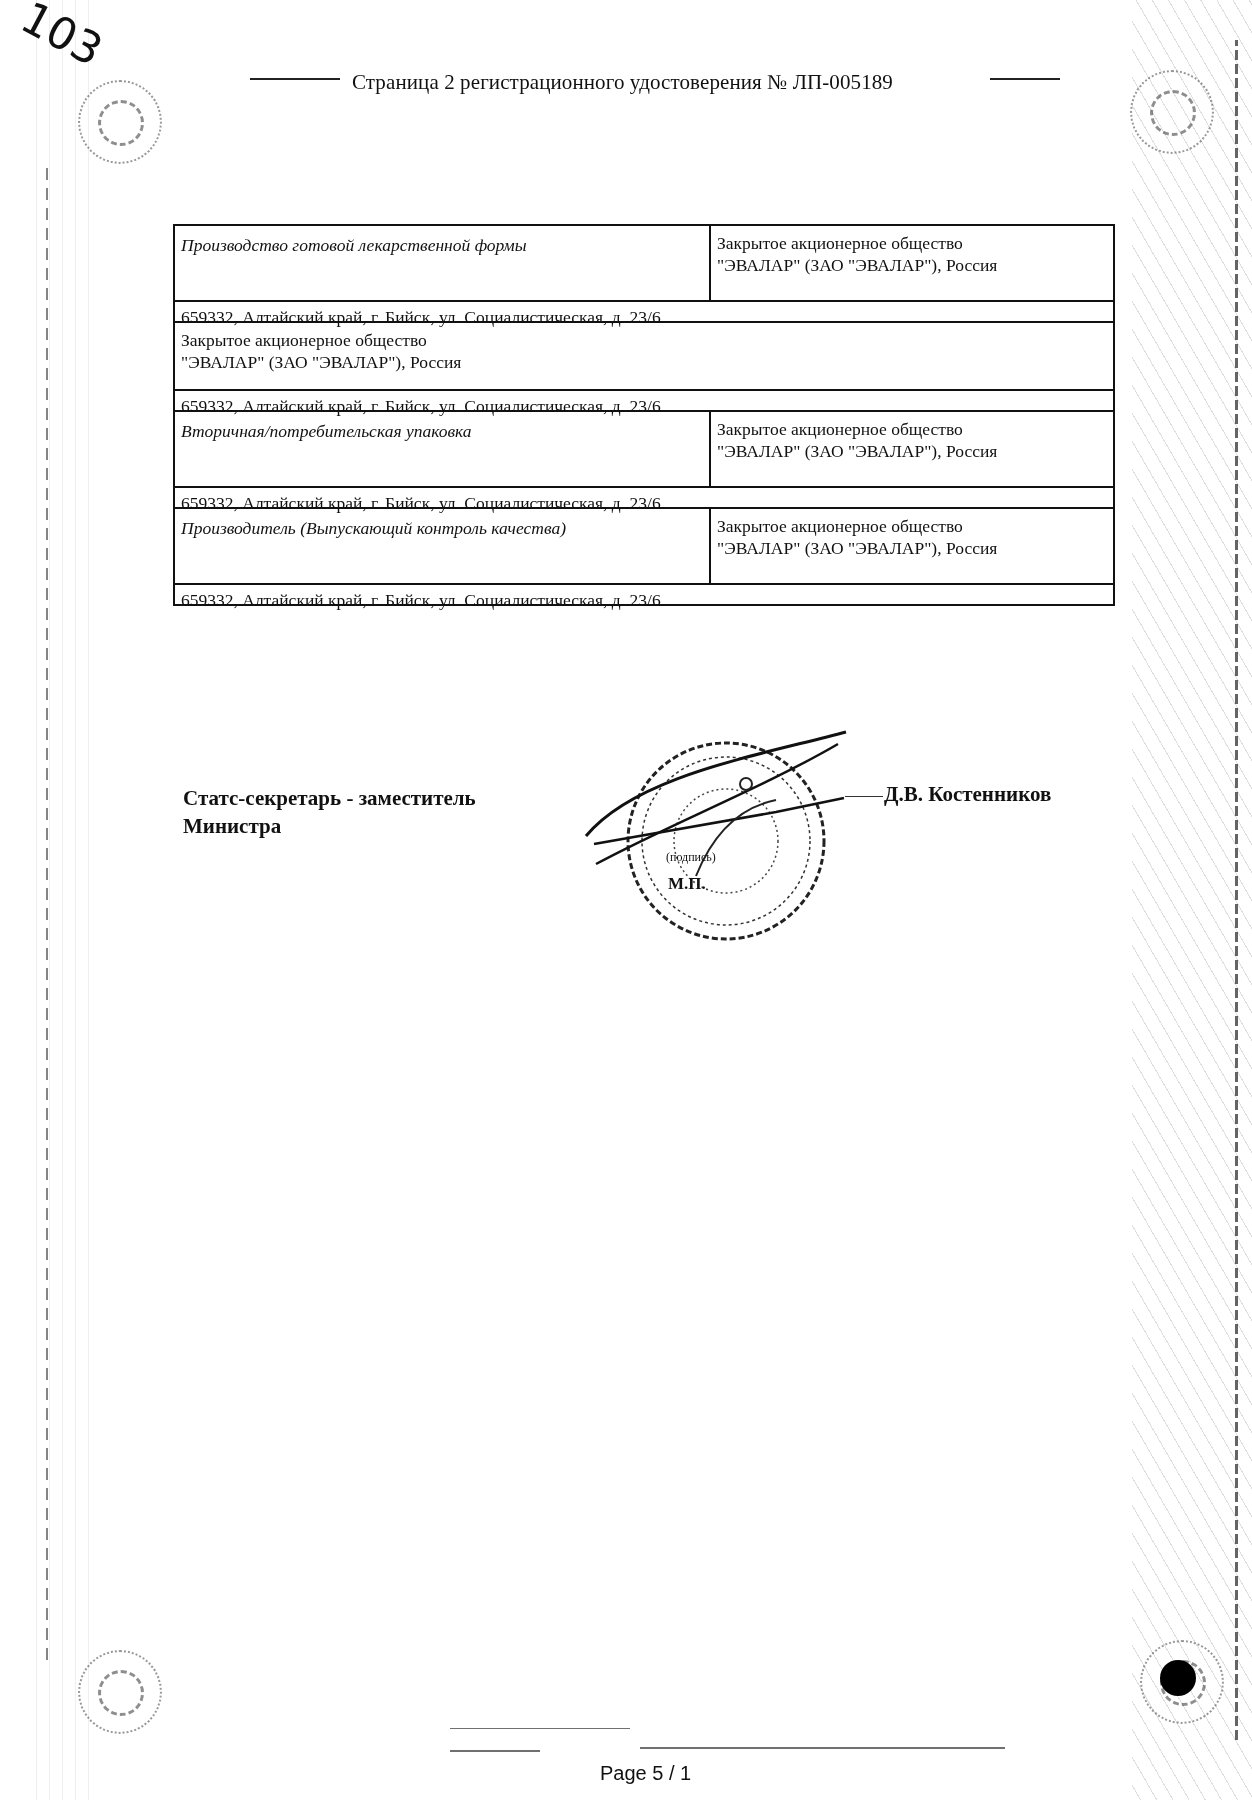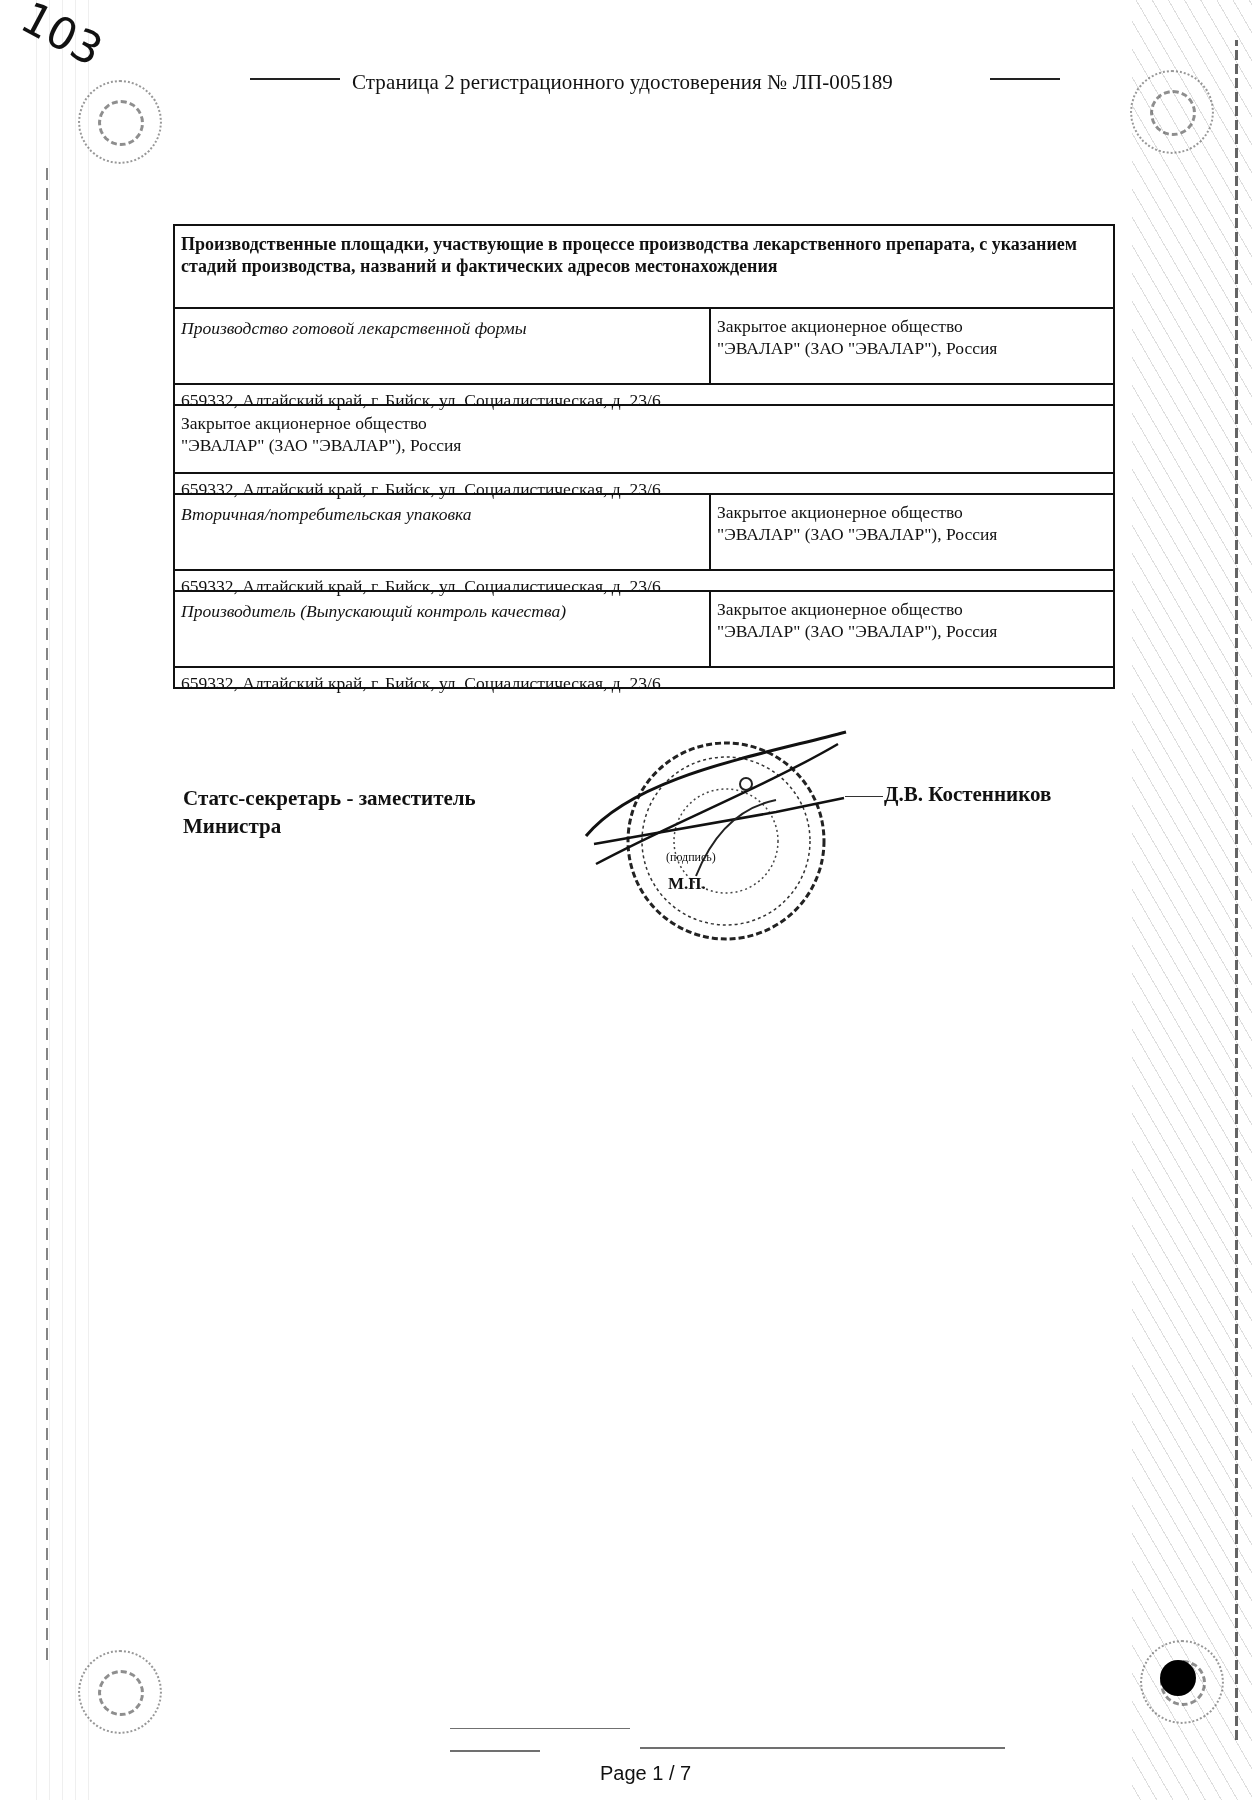--- a/index.html
+++ b/index.html
@@ -101,23 +101,20 @@
 <div class="rosette" style="left:1140px; top:1640px;"></div>
 <div class="dot-seal" style="left:1160px; top:1660px;"></div>
 
 <div class="handwritten">103</div>
 
 <div class="header-rule" style="left:250px; top:78px; width:90px;"></div>
 <div class="header-rule" style="left:990px; top:78px; width:70px;"></div>
 <div class="page-header">Страница 2 регистрационного удостоверения № ЛП-005189</div>
 
 <div class="doc-table">
-  <div class="t-row">
-    <div class="t-cell t-head">Производственные площадки, участвующие в процессе производства лекарственного препарата, с указанием стадий производства, названий и фактических адресов местонахождения</div>
-  </div>
 
   <div class="t-row">
     <div class="t-cell t-stage">Производство готовой лекарственной формы</div>
     <div class="t-cell t-org">
       <div>Закрытое акционерное общество</div>
       <div>"ЭВАЛАР" (ЗАО "ЭВАЛАР"), Россия</div>
     </div>
   </div>
   <div class="t-row">
     <div class="t-cell t-addr">659332, Алтайский край, г. Бийск, ул. Социалистическая, д. 23/6</div>
@@ -175,13 +172,13 @@
   <div class="stamp-podpis">(подпись)</div>
   <div class="stamp-mp">М.П.</div>
 </div>
 
 <div class="sig-line"></div>
 <div class="signatory-name">Д.В. Костенников</div>
 
 <div class="bottom-rule" style="left:450px; top:1728px; width:180px; height:1px;"></div>
 <div class="bottom-rule" style="left:640px; top:1747px; width:365px;"></div>
 <div class="bottom-rule" style="left:450px; top:1750px; width:90px;"></div>
-<div class="page-footer">Page 1 / 7</div>
+<div class="page-footer">Page 5 / 1</div>
 
 </body></html>

